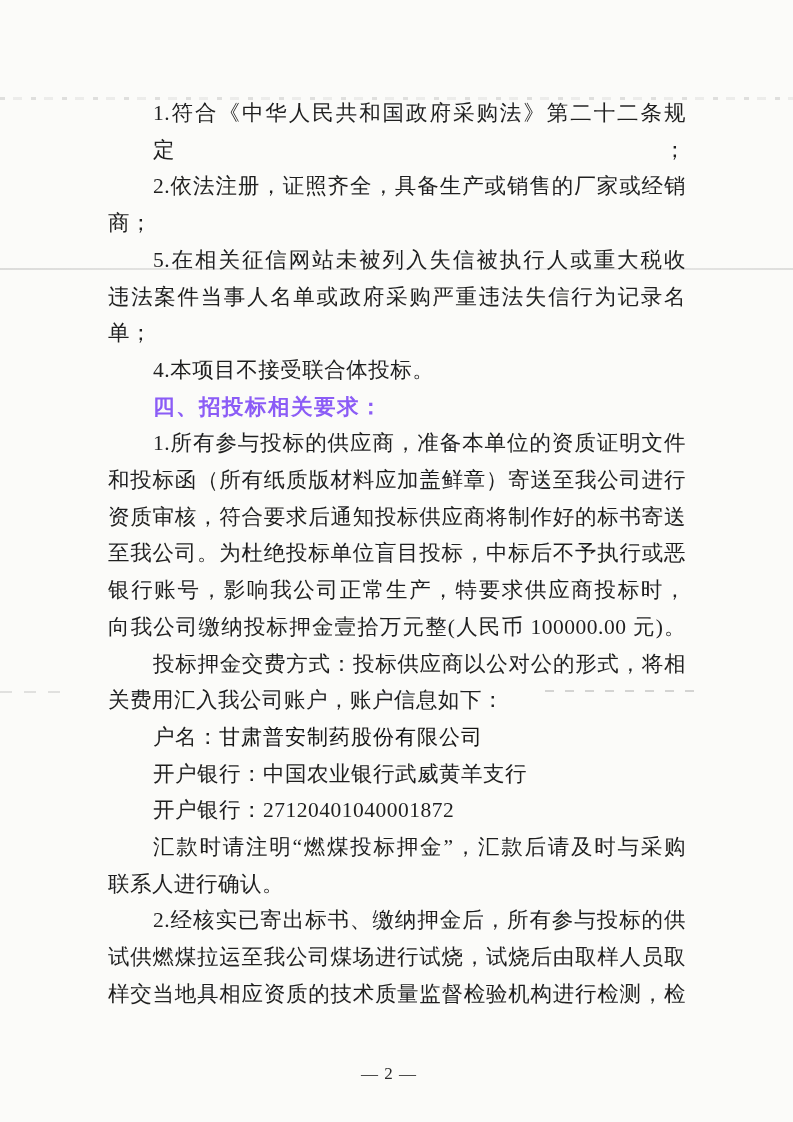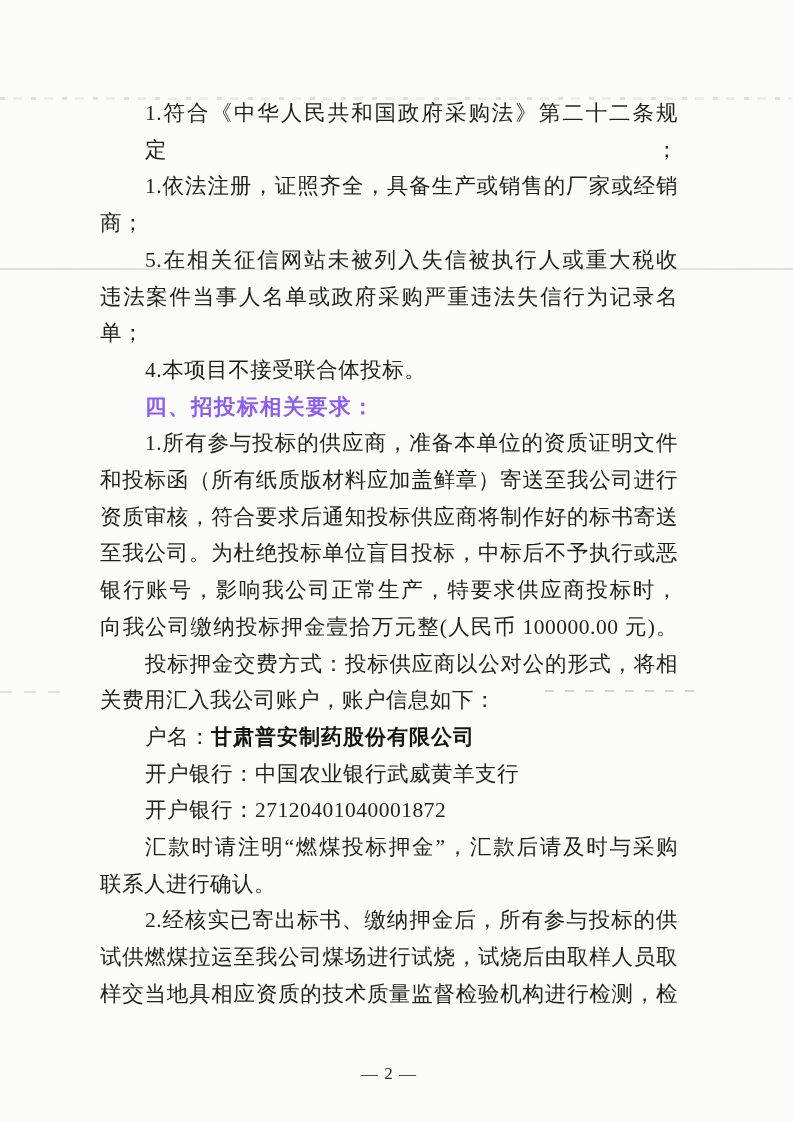--- a/index.html
+++ b/index.html
@@ -14,41 +14,41 @@
     height: 1122px;
     margin: 0 auto;
     background: #fbfbf9;
     overflow: hidden;
     color: #1f1f1f;
     font-family: "Liberation Serif", "DejaVu Serif", serif;
   }
   .text-block {
     position: absolute;
     top: 95px;
-    left: 100px;
+    left: 108px;
     width: 578px;
     font-size: 21.5px;
   }
   .para { margin: 0; padding: 0; }
   .ln {
     line-height: 36.7px;
     min-height: 36.7px;
     text-align: justify;
     text-align-last: left;
     letter-spacing: 0.5px;
   }
   .ln.j { text-align-last: justify; }
   .ln.indent { padding-left: 45px; }
   .heading-ln {
     font-weight: 700;
     letter-spacing: 1.5px;
     color: #8b5cf6;
   }
   .company {
-    font-weight: 700;
+    font-weight: 400;
     font-family: "Liberation Sans", "DejaVu Sans", sans-serif;
     font-size: 21px;
     letter-spacing: 1px;
     color: #141414;
   }
   .page-footer {
     position: absolute;
     top: 1064px;
     left: 0;
     width: 778px;
@@ -91,21 +91,21 @@
   <div class="artifact dash-right"></div>
   <div class="artifact dash-left"></div>
 
   <div class="text-block">
 
     <div class="para">
       <div class="ln indent j">1.符合《中华人民共和国政府采购法》第二十二条规定；</div>
     </div>
 
     <div class="para">
-      <div class="ln indent j">1.依法注册，证照齐全，具备生产或销售的厂家或经销</div>
+      <div class="ln indent j">2.依法注册，证照齐全，具备生产或销售的厂家或经销</div>
       <div class="ln">商；</div>
     </div>
 
     <div class="para">
       <div class="ln indent j">5.在相关征信网站未被列入失信被执行人或重大税收</div>
       <div class="ln j">违法案件当事人名单或政府采购严重违法失信行为记录名</div>
       <div class="ln">单；</div>
     </div>
 
     <div class="para">

